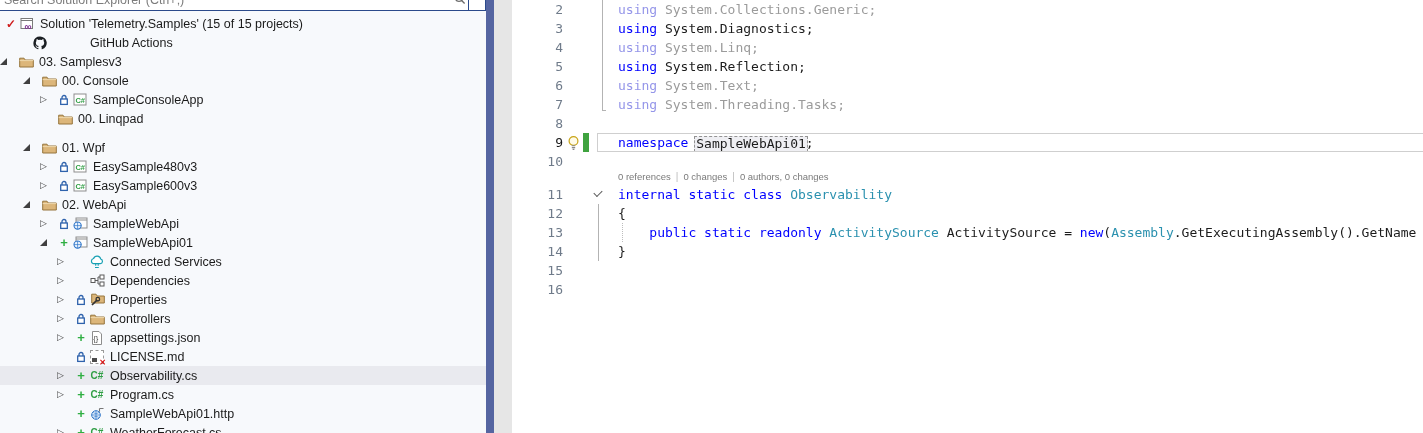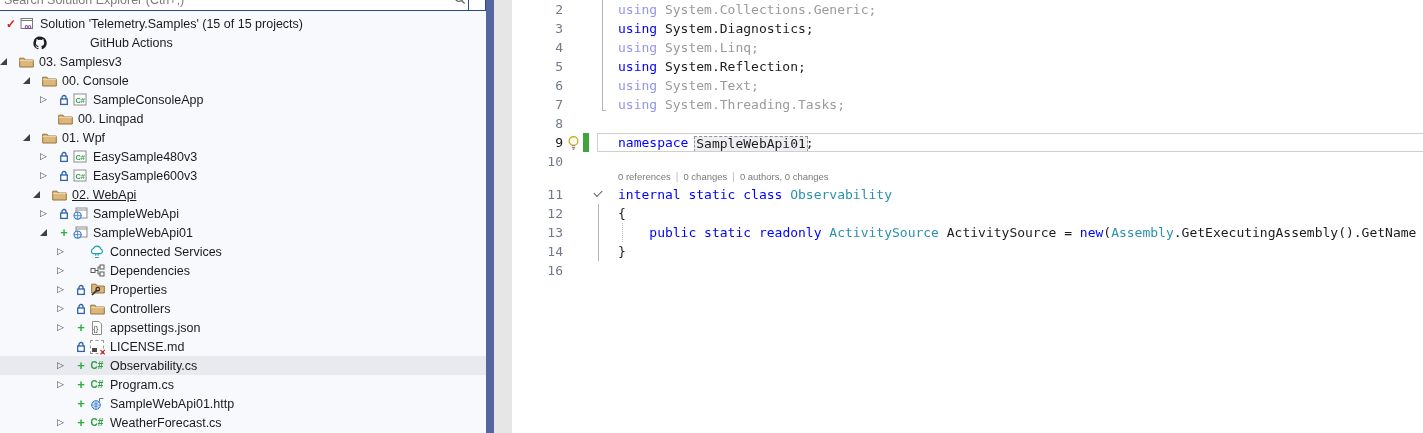--- a/index.html
+++ b/index.html
@@ -142,21 +142,21 @@
         </div>
         <div class="trow" style="padding-left: 56px;">
           <span class="slot-i">
             <svg width="15" height="12">
               <path d="M.7 2.2h4.3l1.3 1.8h8v7H.7z" fill="#dcb67a" stroke="#96753c"></path>
               <path d="M.7 4.6h13.6" stroke="#eed9ae" stroke-width="1"></path>
             </svg>
           </span>
           <span class="tlabel">00. Linqpad</span>
         </div>
-        <div class="trow" style="padding-left: 23px;">
+        <div class="trow" style="padding-left: 23px; margin-top: 10px;">
           <span class="slot-a">
             <span class="arr-exp"></span>
           </span>
           <span class="slot-i">
             <svg width="15" height="12">
               <path d="M.7 2.2h4.3l1.3 1.8h8v7H.7z" fill="#dcb67a" stroke="#96753c"></path>
               <path d="M.7 4.6h13.6" stroke="#eed9ae" stroke-width="1"></path>
             </svg>
           </span>
           <span class="tlabel">01. Wpf</span>
@@ -190,21 +190,21 @@
             </svg>
           </span>
           <span class="slot-i">
             <svg width="14" height="13">
               <rect x="1" y="1" width="12" height="11" fill="#fff" stroke="#8d8d8d"></rect>
               <text x="2.4" y="9.7" font-size="7.5" font-weight="bold" fill="#2f9e44" font-family="Liberation Sans">C#</text>
             </svg>
           </span>
           <span class="tlabel">EasySample600v3</span>
         </div>
-        <div class="trow" style="padding-left: 33px; text-decoration: underline;">
+        <div class="trow" style="padding-left: 23px;">
           <span class="slot-a">
             <span class="arr-exp"></span>
           </span>
           <span class="slot-i">
             <svg width="15" height="12">
               <path d="M.7 2.2h4.3l1.3 1.8h8v7H.7z" fill="#dcb67a" stroke="#96753c"></path>
               <path d="M.7 4.6h13.6" stroke="#eed9ae" stroke-width="1"></path>
             </svg>
           </span>
           <span class="tlabel">02. WebApi</span>
@@ -520,20 +520,27 @@
         <div class="cline">
           <span class="ln">14</span>
           <span class="m1"></span>
           <span class="m2"></span>
           <span class="m3">
             <span class="olv2"></span>
           </span>
           <span class="codewrap"><span class="tok-tx">}</span></span>
         </div>
         <div class="cline">
+          <span class="ln">15</span>
+          <span class="m1"></span>
+          <span class="m2"></span>
+          <span class="m3"></span>
+          <span class="codewrap"></span>
+        </div>
+        <div class="cline">
           <span class="ln">16</span>
           <span class="m1"></span>
           <span class="m2"></span>
           <span class="m3"></span>
           <span class="codewrap"></span>
         </div>
       </div>
   </div>
 </div>
 

